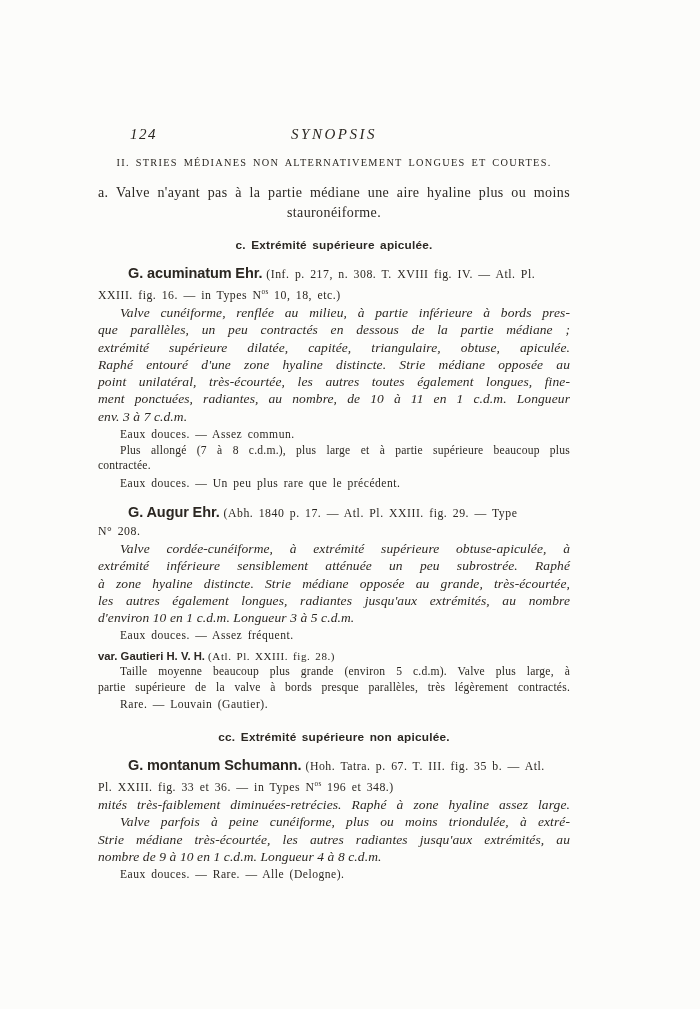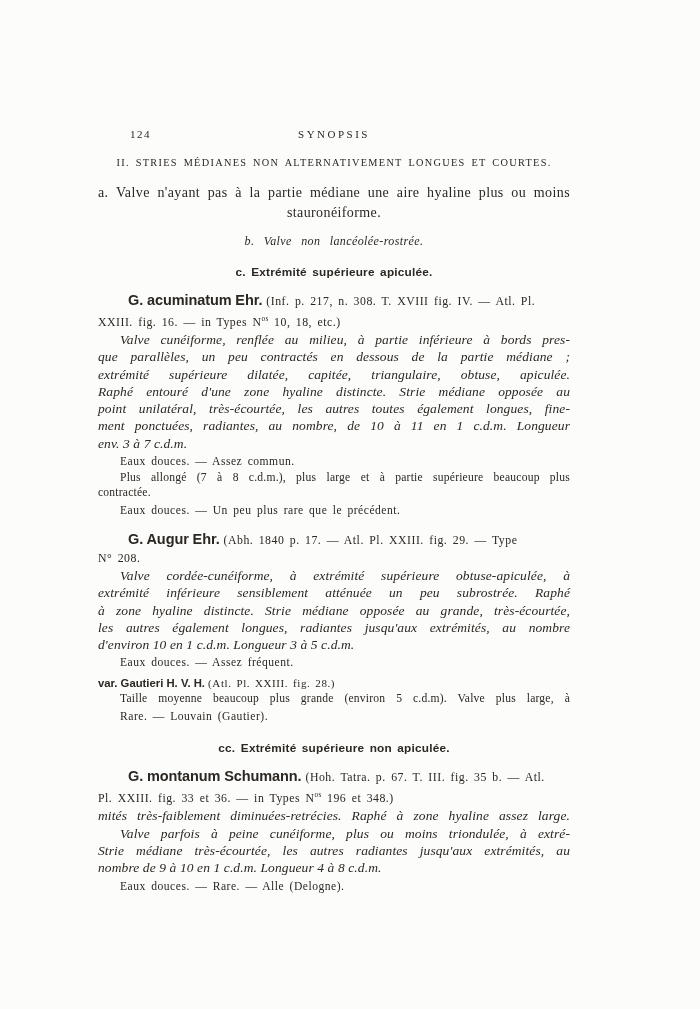--- a/index.html
+++ b/index.html
@@ -16,21 +16,21 @@
     padding: 126px 130px 0 98px;
     overflow: hidden;
   }
   .ln { white-space: normal; }
   .a-j { text-align: justify; text-align-last: justify; }
   .a-c { text-align: right; text-align-last: center; }
   .a-l { text-align: left; }
   .ind { text-indent: 22px; }
 
   
-  .header-row { position: relative; height: 17px; font-size: 11px; line-height: 17px; }
+  .header-row { position: relative; height: 17px; font-size: 15px; line-height: 17px; font-style: italic; }
   .pagenum { position: absolute; left: 32px; top: 0; letter-spacing: 1.5px; }
   .runhead { display: block; text-align: center; letter-spacing: 2.5px; }
 
   
   .rubric-roman { margin-top: 13px; font-size: 10.3px; line-height: 13px; letter-spacing: 1.3px; word-spacing: 2px; }
   .rubric-a { margin-top: 14px; font-size: 14px; line-height: 20px; letter-spacing: 0.4px; }
   .rubric-b { margin-top: 9px; font-size: 15px; line-height: 17px; word-spacing: 6px; letter-spacing: 0.3px; }
   .rubric-bold { margin-top: 14px; line-height: 14px; }
   .rubric-cc { margin-top: 16px; margin-bottom: 12px; }
 
@@ -66,23 +66,20 @@
 
   <div class="rubric-roman">
       <div class="ln a-c"><span>II. STRIES MÉDIANES NON ALTERNATIVEMENT LONGUES ET COURTES.</span></div>
     </div>
 
   <div class="rubric-a">
       <div class="ln a-j"><span>a. Valve n'ayant pas à la partie médiane une aire hyaline plus ou moins</span></div>
       <div class="ln a-c"><span>stauronéiforme.</span></div>
     </div>
 
-  <div class="rubric-b">
-      <div class="ln a-c"><span class="it">b. Valve non lancéolée-rostrée.</span></div>
-    </div>
 
   <div class="rubric-bold">
       <div class="ln a-c"><span class="bs">c. Extrémité supérieure apiculée.</span></div>
     </div>
 
   <section class="sec">
     <div class="sec-heading">
         <div class="ln a-l ind"><span class="sp">G. acuminatum Ehr. </span><span class="rf">(Inf. p. 217, n. 308. T. XVIII fig. IV. — Atl. Pl.</span></div>
         <div class="ln a-l"><span class="rf">XXIII. fig. 16. — in Types N</span><span class="su">os</span><span class="rf"> 10, 18, etc.)</span></div>
       </div>
@@ -120,20 +117,21 @@
         <div class="ln a-l"><span>d'environ 10 en 1 c.d.m. Longueur 3 à 5 c.d.m.</span></div>
       </div>
     <div class="habitat">
         <div class="ln a-l"><span>Eaux douces. — Assez fréquent.</span></div>
       </div>
     <div class="var-heading">
         <div class="ln a-l"><span class="vn">var. Gautieri H. V. H. </span><span class="rs">(Atl. Pl. XXIII. fig. 28.)</span></div>
       </div>
     <div class="var-body">
         <div class="ln a-j ind"><span>Taille moyenne beaucoup plus grande (environ 5 c.d.m). Valve plus large, à</span></div>
+        <div class="ln a-j"><span>partie supérieure de la valve à bords presque parallèles, très légèrement  contractés.</span></div>
       </div>
     <div class="habitat">
         <div class="ln a-l"><span>Rare. — Louvain (Gautier).</span></div>
       </div>
   </section>
 
   <div class="rubric-bold rubric-cc">
       <div class="ln a-c"><span class="bs">cc. Extrémité supérieure non apiculée.</span></div>
     </div>
 

